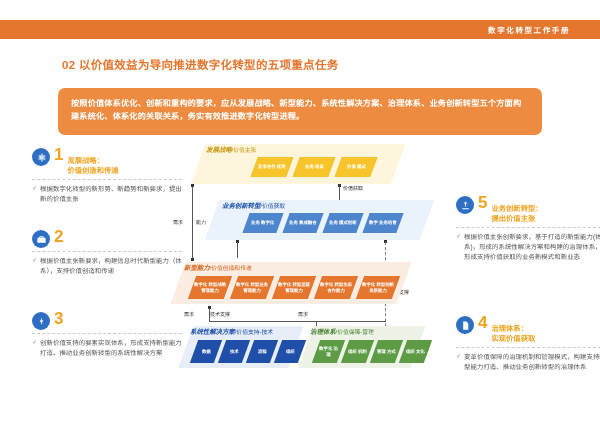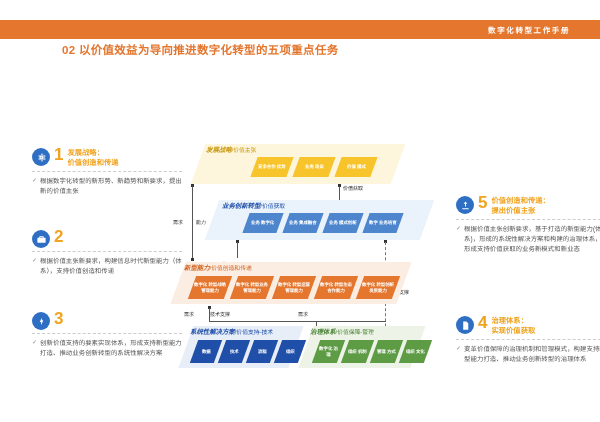--- a/index.html
+++ b/index.html
@@ -21,21 +21,21 @@
     background:#E4762E;
   }
   .header-title {
     position:absolute; right:14px; top:24px;
     font-size:7.5px; font-weight:bold; color:#ffffff;
     letter-spacing:1.6px;
   }
 
   
   .section-title {
-    position:absolute; left:62px; top:41px;
+    position:absolute; left:62px; top:56px;
     font-size:11.5px; font-weight:bold; color:#E4762E;
     letter-spacing:.3px;
   }
 
   
   .desc-box {
     position:absolute; left:58px; top:88px; width:484px; height:47px;
     background:#ED8B41; border-radius:7px;
     padding:9px 13px;
   }
@@ -51,21 +51,21 @@
     width:18px; height:18px; border-radius:50%;
     background:#2E6FC4; color:#fff; flex:0 0 18px;
     display:flex; align-items:center; justify-content:center;
     font-size:10px; position:relative;
   }
   .si-badge.b2 { background:#2E6FC4; }
   .si-num {
     font-size:17px; font-weight:bold; color:#F0A31E; line-height:16px;
     margin-top:-1px;
   }
-  .si-titles { margin-top:0px; }
+  .si-titles { margin-top:8px; }
   .si-title {
     font-size:7.3px; font-weight:bold; color:#F0A31E; line-height:1.35;
     white-space:nowrap;
   }
   .si-rule {
     border-bottom:1px dashed #cccccc; margin:3px 0 4px 0; width:100%;
   }
   .si-body {
     display:flex; gap:3px; font-size:6.4px; color:#555555;
     line-height:1.55; letter-spacing:.05px;
@@ -120,20 +120,23 @@
 
 <div class="page">
 
   <div class="blank-top"></div>
 
   <div class="header-bar"></div>
   <div class="header-title">数字化转型工作手册</div>
 
   <div class="section-title">02 以价值效益为导向推进数字化转型的五项重点任务</div>
 
+  <div class="desc-box">
+    <div class="desc-text">按照价值体系优化、创新和重构的要求，应从发展战略、新型能力、系统性解决方案、治理体系、业务创新转型五个方面构建系统化、体系化的关联关系，务实有效推进数字化转型进程。</div>
+  </div>
 
   <div class="side-item" style="left:32px; top:148px;">
     <div class="si-head">
       <div class="si-badge">
         <svg class="ico" viewBox="0 0 24 24" fill="#fff">
             <path d="M12 8a4 4 0 100 8 4 4 0 000-8zm0 6a2 2 0 110-4 2 2 0 010 4z"></path>
             <path d="M19.4 13a7.8 7.8 0 000-2l2-1.5-2-3.4-2.4 1a7.6 7.6 0 00-1.7-1L15 3.5h-4l-.3 2.6a7.6 7.6 0 00-1.7 1l-2.4-1-2 3.4L6.6 11a7.8 7.8 0 000 2l-2 1.5 2 3.4 2.4-1c.5.4 1.1.7 1.7 1l.3 2.6h4l.3-2.6c.6-.3 1.2-.6 1.7-1l2.4 1 2-3.4-2-1.5z" opacity=".55"></path>
           </svg>
       </div>
       <div class="si-num">1</div>
@@ -183,21 +186,21 @@
 
   <div class="side-item" style="left:456px; top:196px;">
     <div class="si-head">
       <div class="si-badge">
         <svg class="ico" viewBox="0 0 24 24" fill="#fff">
             <path d="M12 3l4 5h-3v6h-2V8H8l4-5zM5 18h14v2H5z"></path>
           </svg>
       </div>
       <div class="si-num">5</div>
       <div class="si-titles">
-        <div class="si-title">价值创造和传递：</div>
+        <div class="si-title">业务创新转型：</div>
         <div class="si-title">提出价值主张</div>
       </div>
     </div>
     <div class="si-rule"></div>
     <div class="si-body">
       <span class="si-check">✓</span>
       <span>根据价值主张创新要求，基于打造的新型能力(体系)，形成的系统性解决方案和构建的治理体系，形成支持价值获取的业务新模式和新业态</span>
     </div>
   </div>
 

